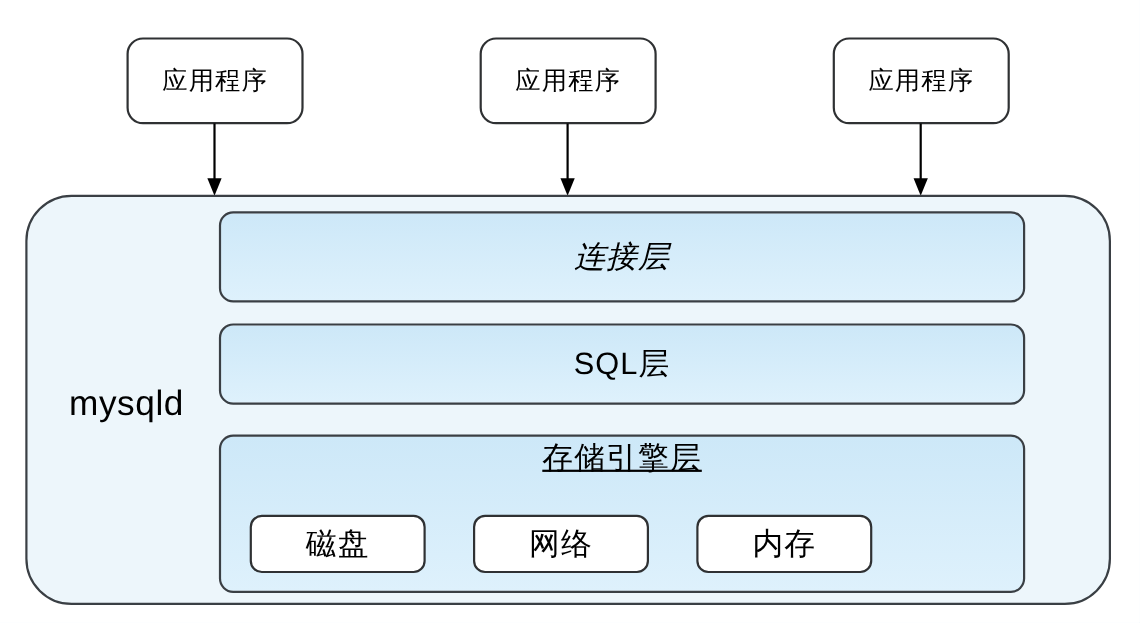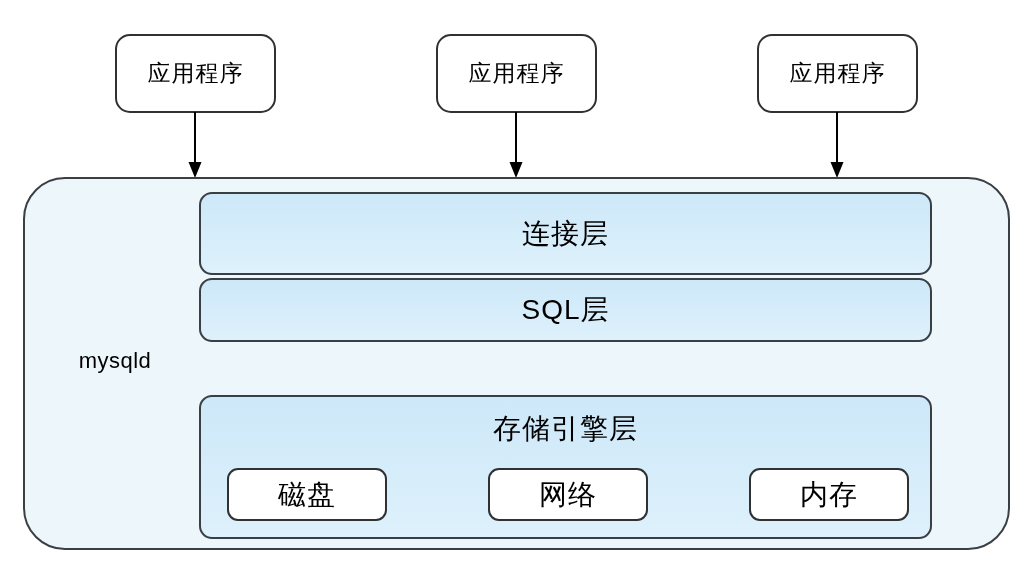--- a/index.html
+++ b/index.html
@@ -65,55 +65,55 @@
     background: var(--container-fill);
     border: 2.5px solid var(--border-layer);
     border-radius: 42px;
   }
   .mysqld-label {
     position: absolute;
     left: 0;
     top: 169px;
     width: 180px;
     text-align: center;
-    font-size: 22px;
+    font-size: 32px;
     letter-spacing: 0.5px;
   }
   
   .layer {
     position: absolute;
     left: 174px;
     width: 733px;
     background: linear-gradient(180deg, var(--layer-fill-top), var(--layer-fill-bottom));
     border: 2.5px solid var(--border-layer);
     border-radius: 13px;
   }
-  .layer.l1 { top: 13px;  height: 83px; }
-  .layer.l2 { top: 99px; height: 64px; }
+  .layer.l1 { top: 13px;  height: 83px; font-style: italic; }
+  .layer.l2 { top: 115px; height: 74px; }
   .layer.l3 { top: 216px; height: 144px; }
   .layer-label {
     position: absolute;
     left: 0; right: 0;
     text-align: center;
     font-size: 28px;
     font-weight: 500;
     letter-spacing: 1px;
   }
   .layer.l1 .layer-label, .layer.l2 .layer-label {
     top: 50%;
     transform: translateY(-50%);
   }
-  .layer.l3 .layer-label { top: 13px; }
+  .layer.l3 .layer-label { top: 0; text-decoration: underline; }
   .storage-row {
     position: absolute;
     left: 26px;
     right: 21px;
     bottom: 16px;
     display: flex;
-    justify-content: space-between;
+    gap: 43px;
   }
   .storage-node {
     width: 160px;
     height: 53px;
     background: var(--node-fill);
     border: 2.5px solid var(--border-dark);
     border-radius: 11px;
     display: flex;
     align-items: center;
     justify-content: center;

